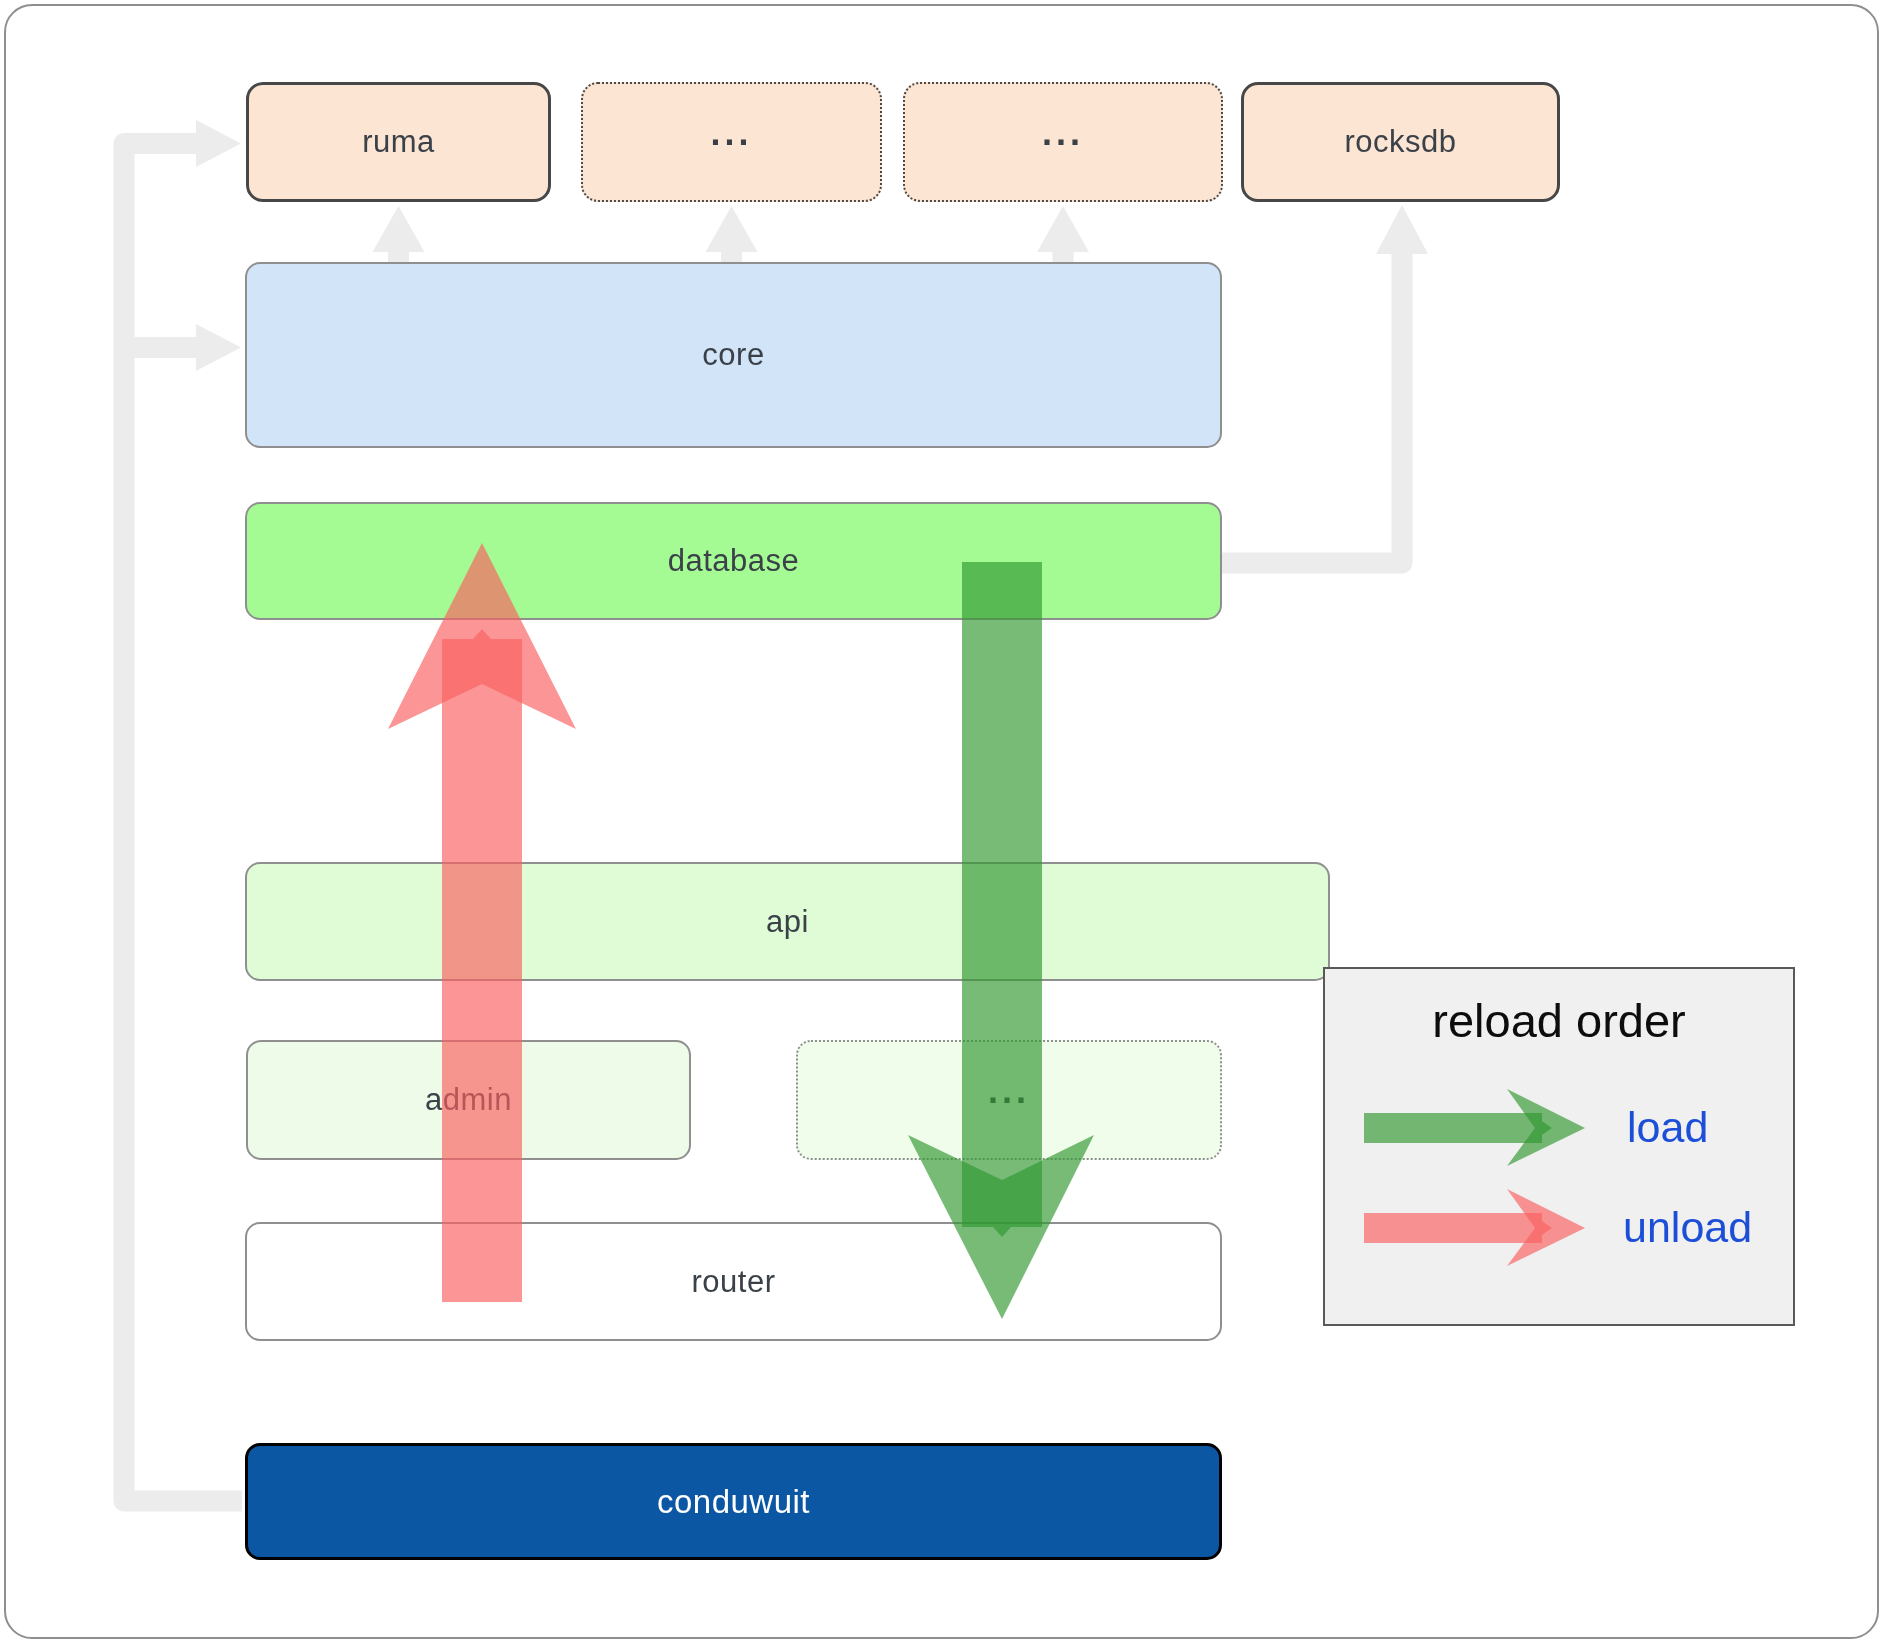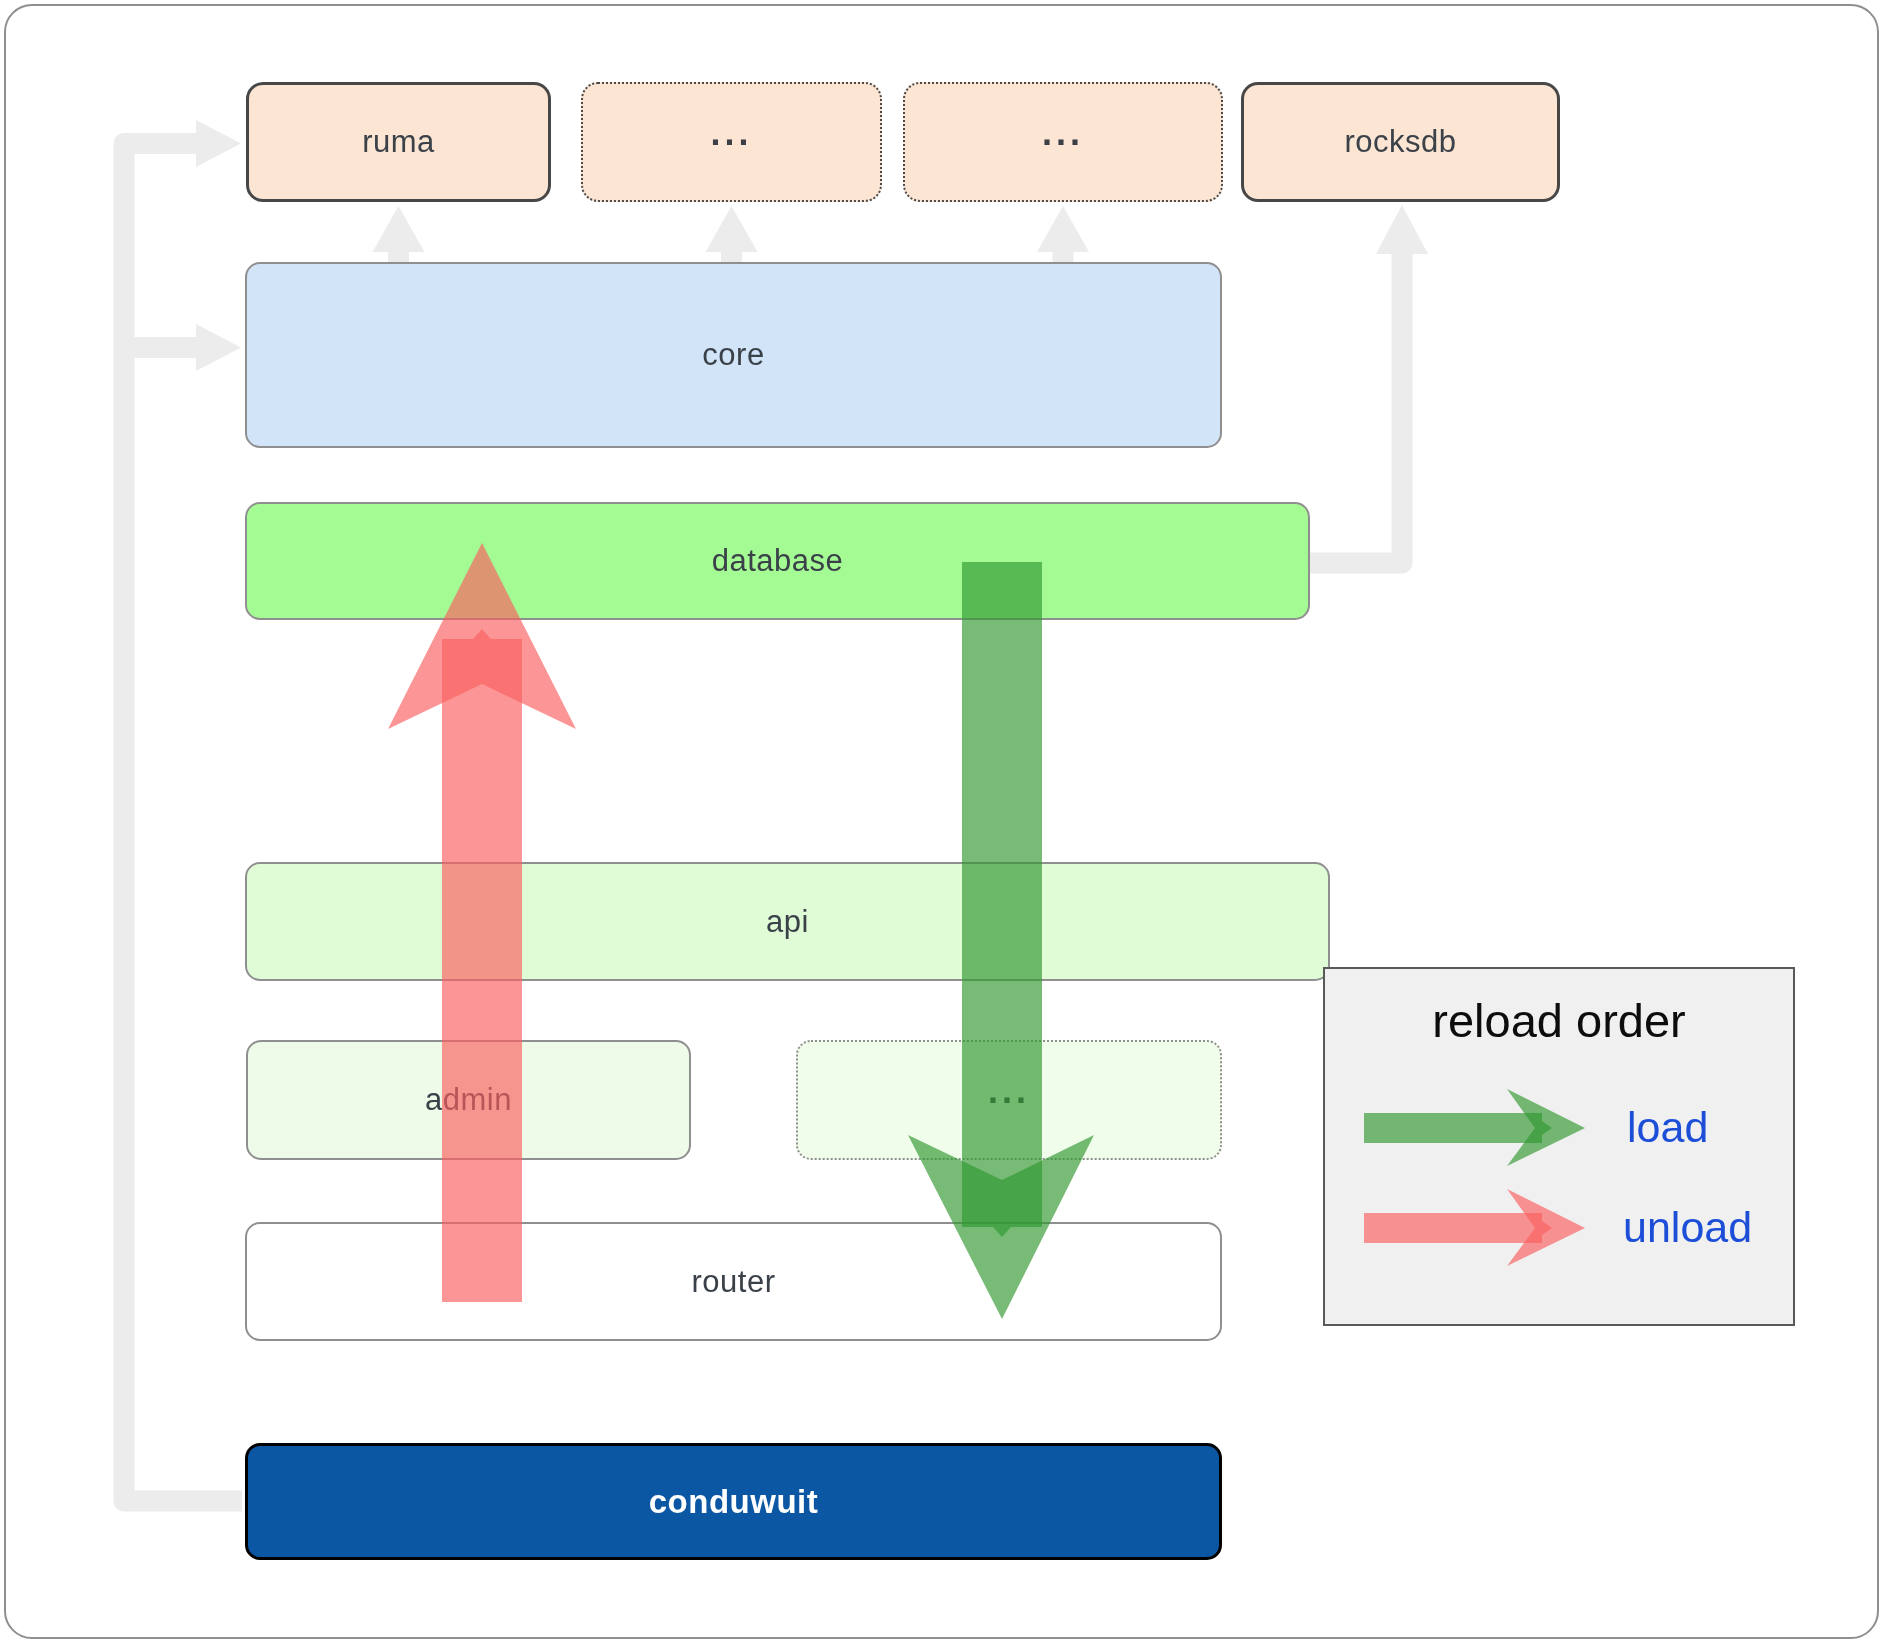--- a/index.html
+++ b/index.html
@@ -22,28 +22,28 @@
   .solid-dark  { border:3px solid #474747; border-radius:17px; }
   .dotted-dark { border:2px dotted #4a4a4a; border-radius:17px; }
   .gray-border { border:2.5px solid #8f8f8f; }
   .dotted-gray { border:2px dotted #8f8f8f; }
   .dots-label { font-size:36px; font-weight:700; letter-spacing:4px; transform:translateY(-9px); color:#3a4046; }
   #node-ruma     { left:246px;  top:82px;   width:305px; height:120px; }
   #node-dots1    { left:581px;  top:82px;   width:301px; height:120px; }
   #node-dots2    { left:903px;  top:82px;   width:320px; height:120px; }
   #node-rocksdb  { left:1241px; top:82px;   width:319px; height:120px; }
   #node-core     { left:245px;  top:262px;  width:977px; height:186px; }
-  #node-database { left:245px;  top:502px;  width:1065px; height:118px; }
+  #node-database { left:245px;  top:502px;  width:977px; height:118px; }
   #node-service  { left:245px;  top:683px;  width:977px; height:119px; }
   #node-api      { left:245px;  top:862px;  width:1085px; height:119px; }
   #node-admin    { left:246px;  top:1040px; width:445px; height:120px; }
   #node-admdots  { left:796px;  top:1040px; width:426px; height:120px; }
   #node-router   { left:245px;  top:1222px; width:977px; height:119px; }
   #node-conduwuit{ left:245px;  top:1443px; width:977px; height:117px; border:3px solid #000000; }
-  #node-conduwuit .lbl { color:#ffffff; font-size:33px; font-weight:700; }
+  #node-conduwuit .lbl { color:#ffffff; font-size:33px; font-weight:400; }
   #legend {
     position:absolute; left:1323px; top:923px; width:472px; height:359px;
     box-sizing:border-box; border:2.5px solid #595959; z-index:2;margin-top:44px;
   }
   #legend-title {
     position:absolute; left:0; top:24px; width:100%;
     text-align:center; font-size:47px; color:#0d0d0d;
   }
   .legend-item-label { position:absolute; font-size:43px; color:#1d4ed8; }
   #legend-load-label   { left:302px; top:134px; }

